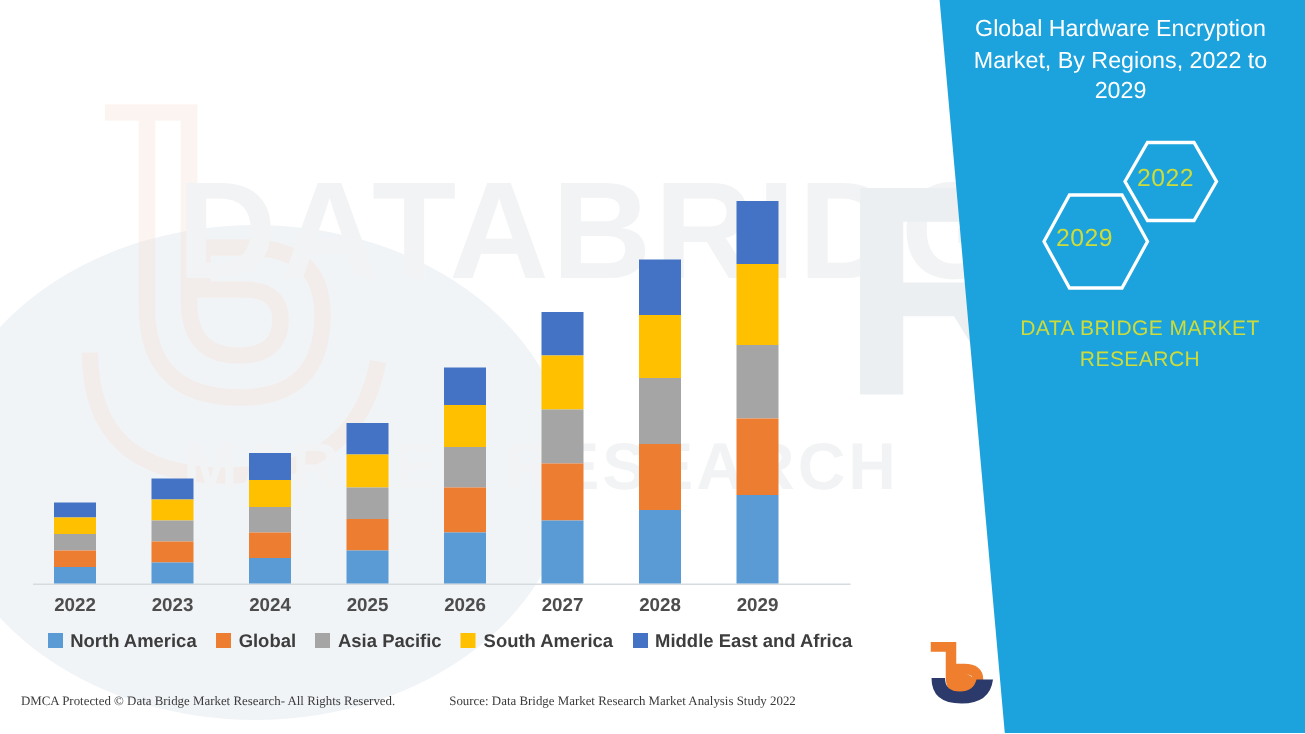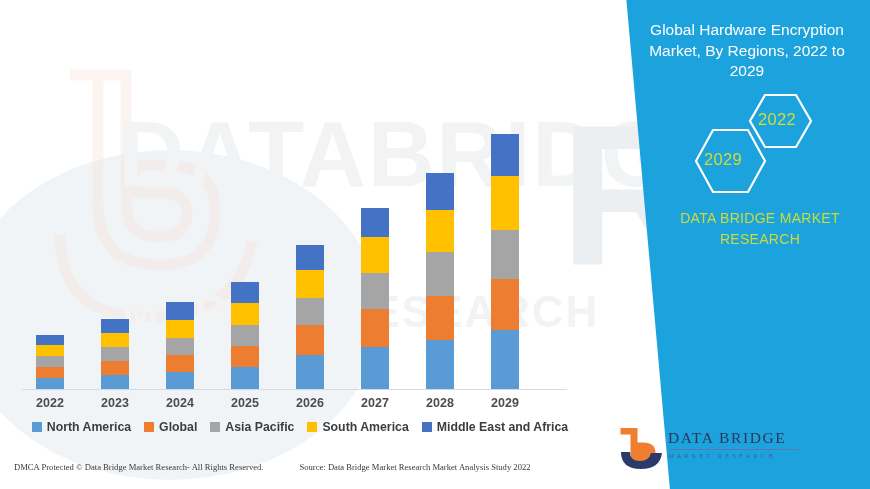--- a/index.html
+++ b/index.html
@@ -14,21 +14,21 @@
 
   
   .blue-panel{
     position:absolute; top:0; right:0; width:290px; height:489px;
     background:#1ca2dd;
     clip-path: polygon(16% 0%, 100% 0%, 100% 100%, 31% 100%);
     z-index:2;
   }
   .panel-title{
     position:absolute; z-index:4;
-    top:20px; left:632px; width:230px;
+    top:10px; left:632px; width:230px;
     color:#ffffff; font-size:15.5px; line-height:1.33;
     text-align:center; font-weight:400;
   }
   
   .hexwrap{ position:absolute; z-index:4; left:668px; top:88px; width:180px; height:110px; }
   .hex-label{
     position:absolute; color:#cddc39; font-size:16.5px; font-weight:400;
     letter-spacing:.3px;
   }
   .brandname{
@@ -241,20 +241,15 @@
   <div class="brandname">
     <div>DATA BRIDGE MARKET</div>
     <div>RESEARCH</div>
   </div>
 
   <div class="logo">
     <svg width="48" height="44" viewBox="0 0 48 44">
       <path d="M6 3 L16 3 L16 24 Q16 33 26 33 Q34 33 34 25 Q34 18 25 18 L20 18 L20 25 L25 25 Q28 25 28 27 Q28 30 25 30" fill="none" stroke="#ef7f2e" stroke-width="7" stroke-linecap="square"></path>
       <path d="M3 24 Q3 41 23 41 Q42 41 44 25 L33 25 Q31 33 22 33 Q12 33 12 24 Z" fill="#2b3a6b"></path>
     </svg>
-    <div class="logo-text">
-      <div class="logo-main">DATA BRIDGE</div>
-      <div class="logo-rule"></div>
-      <div class="logo-sub">MARKET RESEARCH</div>
-    </div>
   </div>
 
 </div>
 
 </body></html>

